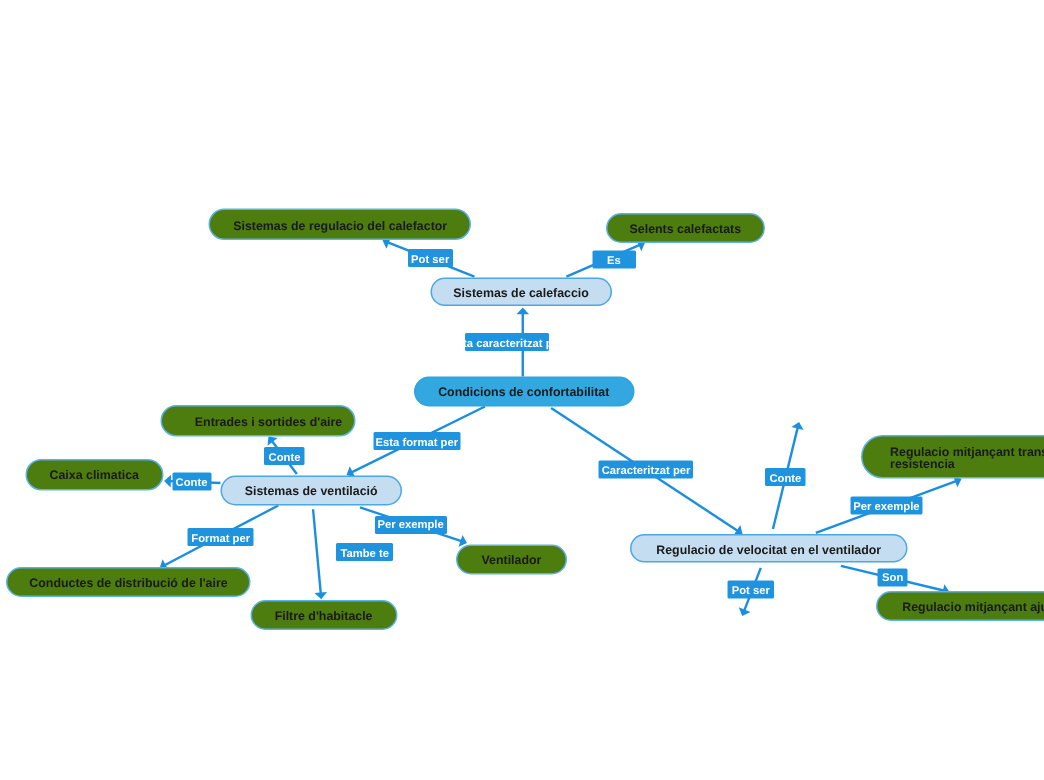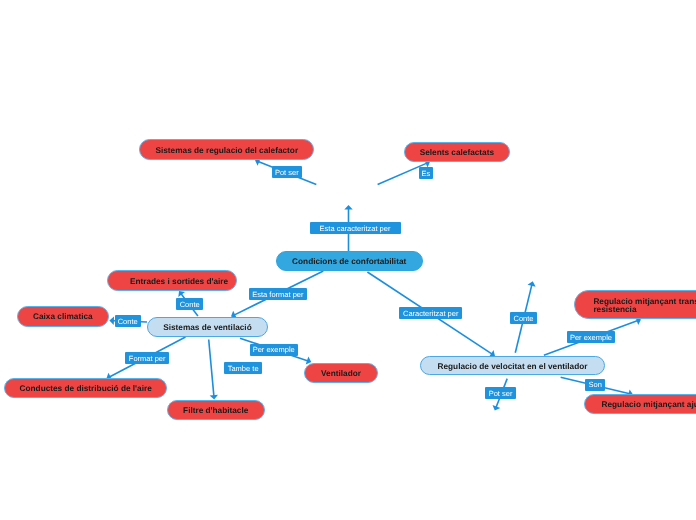--- a/index.html
+++ b/index.html
@@ -10,25 +10,25 @@
   #canvas{position:relative;width:696px;height:520px;background:#ffffff;overflow:hidden;}
   #edges{position:absolute;left:0;top:0;}
   .node{position:absolute;box-sizing:border-box;display:flex;align-items:center;
         border-radius:60px;font-weight:bold;font-size:8.25px;line-height:9.7px;
         color:#1a1a1a;}
   .node > span{display:block;width:100%;position:relative;top:1.1px;}
   .node.c1 > span{text-align:center;white-space:nowrap;}
   .node.c2 > span{text-align:left;line-height:8.2px;top:2.0px;}
   .node.root{background:#33a8e0;border:1px solid #2fa3dd;}
   .node.branch{background:#c4ddf0;border:1.35px solid #4aa8e4;}
-  .node.leaf{background:#ef4444;border:1.35px solid #59b3eb;}
+  .node.leaf{background:#4d7c0f;border:1.35px solid #59b3eb;}
   .elabel{position:absolute;box-sizing:border-box;display:flex;align-items:center;
        justify-content:center;background:#1f93dd;color:#ffffff;border-radius:1px;
        font-weight:normal;font-size:7.5px;line-height:8px;white-space:nowrap;}
-  .elabel > span{position:relative;top:0.6px;}
+  .elabel > span{position:relative;top:0.6px;font-weight:bold;}
 </style>
 </head>
 <body>
 
 <div id="canvas">
   <svg id="edges" width="696" height="520" viewBox="0 0 696 520" xmlns="http://www.w3.org/2000/svg">
       <g>
         <path d="M 348.50 251.00 L 348.50 208.38" fill="none" stroke="#1b8fde" stroke-width="1.6"></path>
         <path d="M 348.50 205.00 L 352.70 209.50 L 344.30 209.50 Z" fill="#1b8fde"></path>
       </g>
@@ -81,20 +81,23 @@
         <path d="M 494.80 410.60 L 492.51 404.89 L 500.34 407.92 Z" fill="#1b8fde"></path>
       </g>
       <g>
         <path d="M 560.60 377.30 L 629.72 393.82" fill="none" stroke="#1b8fde" stroke-width="1.6"></path>
         <path d="M 633.00 394.60 L 627.65 397.64 L 629.60 389.47 Z" fill="#1b8fde"></path>
       </g>
     </svg>
   <div class="node root c1" style="left:275.70px;top:251.30px;width:147.00px;height:19.50px;padding:0 14.40px;">
       <span style="">Condicions de confortabilitat</span>
     </div>
+  <div class="node branch c1" style="left:286.60px;top:185.40px;width:121.60px;height:19.00px;padding:0 14.15px;">
+      <span style="">Sistemas de calefaccio</span>
+    </div>
   <div class="node branch c1" style="left:147.10px;top:317.00px;width:120.70px;height:19.90px;padding:0 14.60px;">
       <span style="">Sistemas de ventilació</span>
     </div>
   <div class="node branch c1" style="left:420.00px;top:356.00px;width:185.00px;height:19.00px;padding:0 14.15px;justify-content:flex-end;">
       <span style="">Regulacio de velocitat en el ventilador</span>
     </div>
   <div class="node leaf c1" style="left:139.30px;top:139.30px;width:175.00px;height:20.50px;padding:0 14.90px;">
       <span style="">Sistemas de regulacio del calefactor</span>
     </div>
   <div class="node leaf c1" style="left:403.80px;top:141.50px;width:105.80px;height:20.60px;padding:0 14.95px;">
@@ -114,27 +117,27 @@
     </div>
   <div class="node leaf c1" style="left:304.40px;top:362.50px;width:73.20px;height:20.10px;padding:0 14.70px;">
       <span style="">Ventilador</span>
     </div>
   <div class="node leaf c2" style="left:573.50px;top:290.20px;width:194.00px;height:28.50px;padding:0 18.90px;">
       <span style="max-width:140px;">Regulacio mitjançant transistors i resistencia</span>
     </div>
   <div class="node leaf c1" style="left:584.30px;top:394.20px;width:139.00px;height:19.70px;padding:0 14.50px;">
       <span style="">Regulacio mitjançant  ajust</span>
     </div>
-  <div class="elabel" style="left:309.50px;top:222.30px;width:91px;height:12.00px;">
+  <div class="elabel" style="left:309.50px;top:222.30px;width:56px;height:12.00px;">
       <span>Esta caracteritzat per</span>
     </div>
   <div class="elabel" style="left:271.80px;top:166.00px;width:30.00px;height:12.00px;">
       <span>Pot ser</span>
     </div>
-  <div class="elabel" style="left:394.80px;top:167.10px;width:14px;height:12.00px;margin-left:24px;">
+  <div class="elabel" style="left:394.80px;top:167.10px;width:29px;height:12.00px;">
       <span>Es</span>
     </div>
   <div class="elabel" style="left:248.60px;top:288.10px;width:58.60px;height:12.00px;">
       <span>Esta format per</span>
     </div>
   <div class="elabel" style="left:176.40px;top:298.00px;width:26.60px;height:12.00px;">
       <span>Conte</span>
     </div>
   <div class="elabel" style="left:114.60px;top:315.00px;width:26.10px;height:12.00px;">
       <span>Conte</span>

